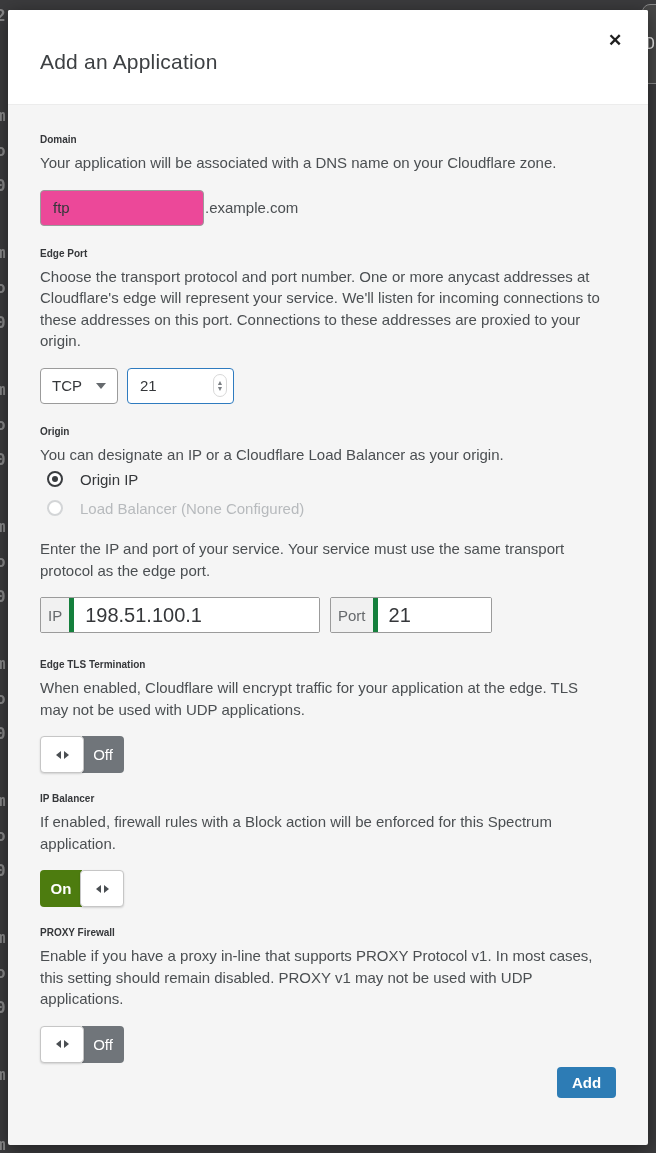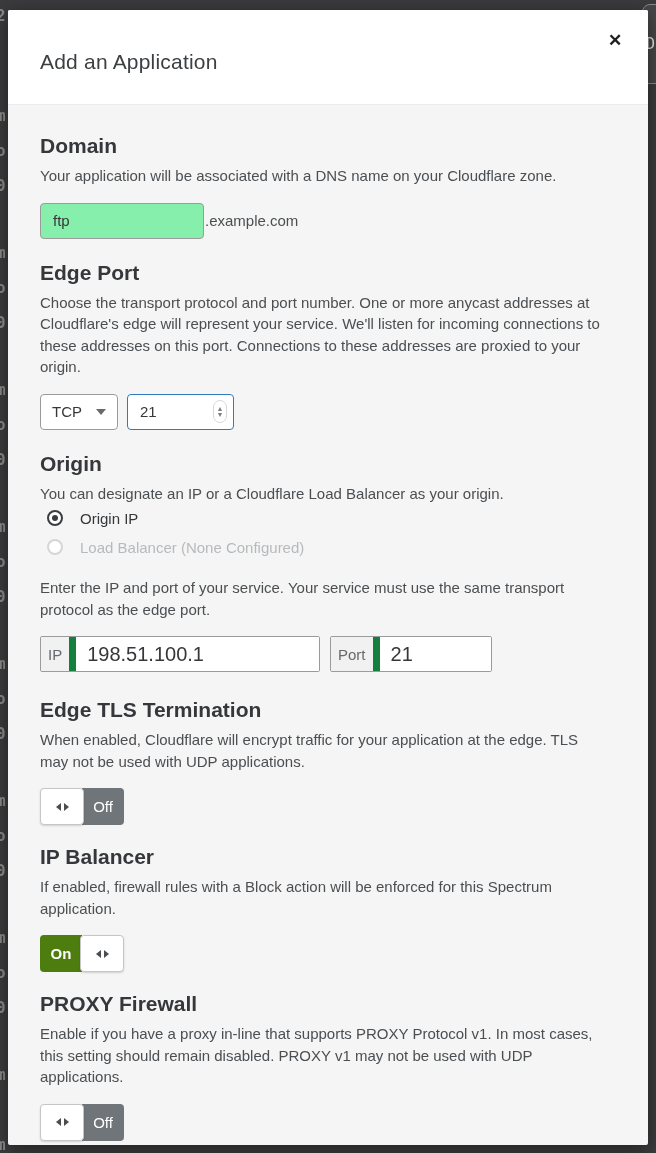--- a/index.html
+++ b/index.html
@@ -69,36 +69,36 @@
     cursor:pointer;
     line-height:22px; text-align:center;
   }
   .modal-body {
     flex:1;
     padding:29px 32px 24px 32px;
     overflow:hidden;
   }
   
   .section-label {
-    font-size:21px;
+    font-size:10px;
     font-weight:700;
     color:#35373a;
     margin:0 0 7px 0;
   }
   .section-desc {
     font-size:15px;
     line-height:21.5px;
     color:#4b4f52;
     margin:0 16px 16px 0;
   }
   .control-row { display:flex; align-items:center; margin-bottom:22px; }
   
   .text-input {
     height:36px;
-    background:#86efac;
+    background:#ec4899;
     border:1px solid #9b9b9b;
     border-radius:4px;
     font-family:"Liberation Sans", sans-serif;
     font-size:15px;
     color:#35373a;
     padding:0 12px;
     outline:none;
   }
   .domain-input { width:164px; }
   .suffix-text { font-size:15px; color:#4b4f52; margin-left:1px; }
@@ -167,21 +167,21 @@
   .prefix-group {
     display:flex;
     height:36px;
     border:1px solid #9b9b9b;
     border-radius:2px;
     background:#fff;
     overflow:hidden;
   }
   .prefix-label {
     background:#f1f1f1;
-    border-right:7px solid #15803d;
+    border-right:5px solid #15803d;
     color:#66696c;
     font-size:15px;
     display:flex; align-items:center;
     padding:0 7px;
   }
   .prefix-input {
     border:none; outline:none;
     font-family:"Liberation Sans", sans-serif;
     font-size:20px; color:#35373a;
     padding:0 11px;

